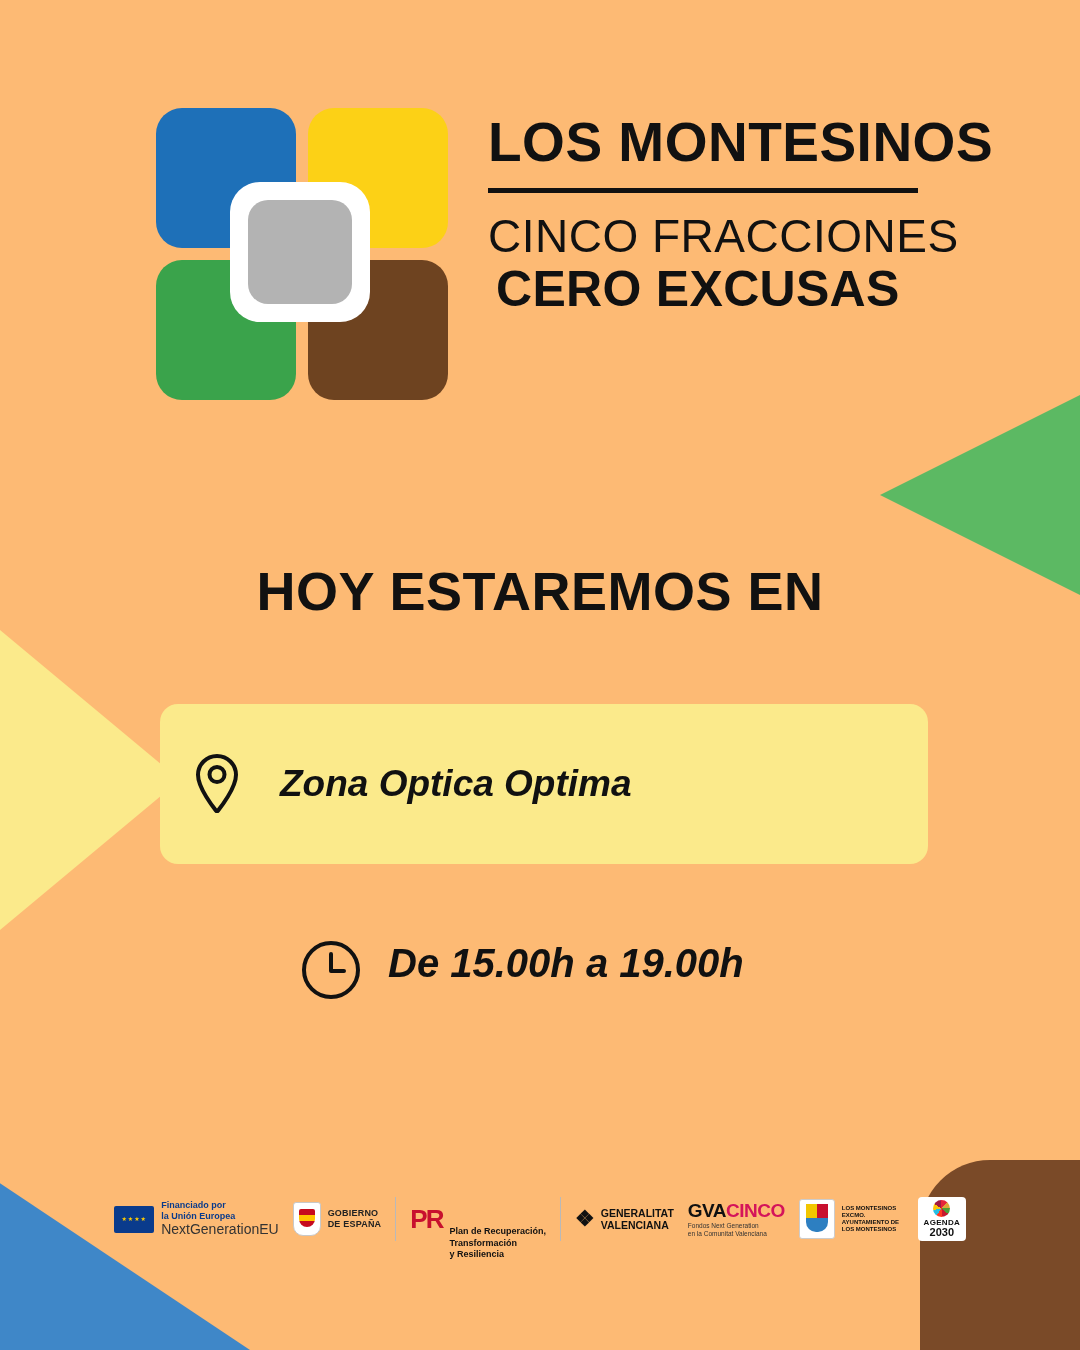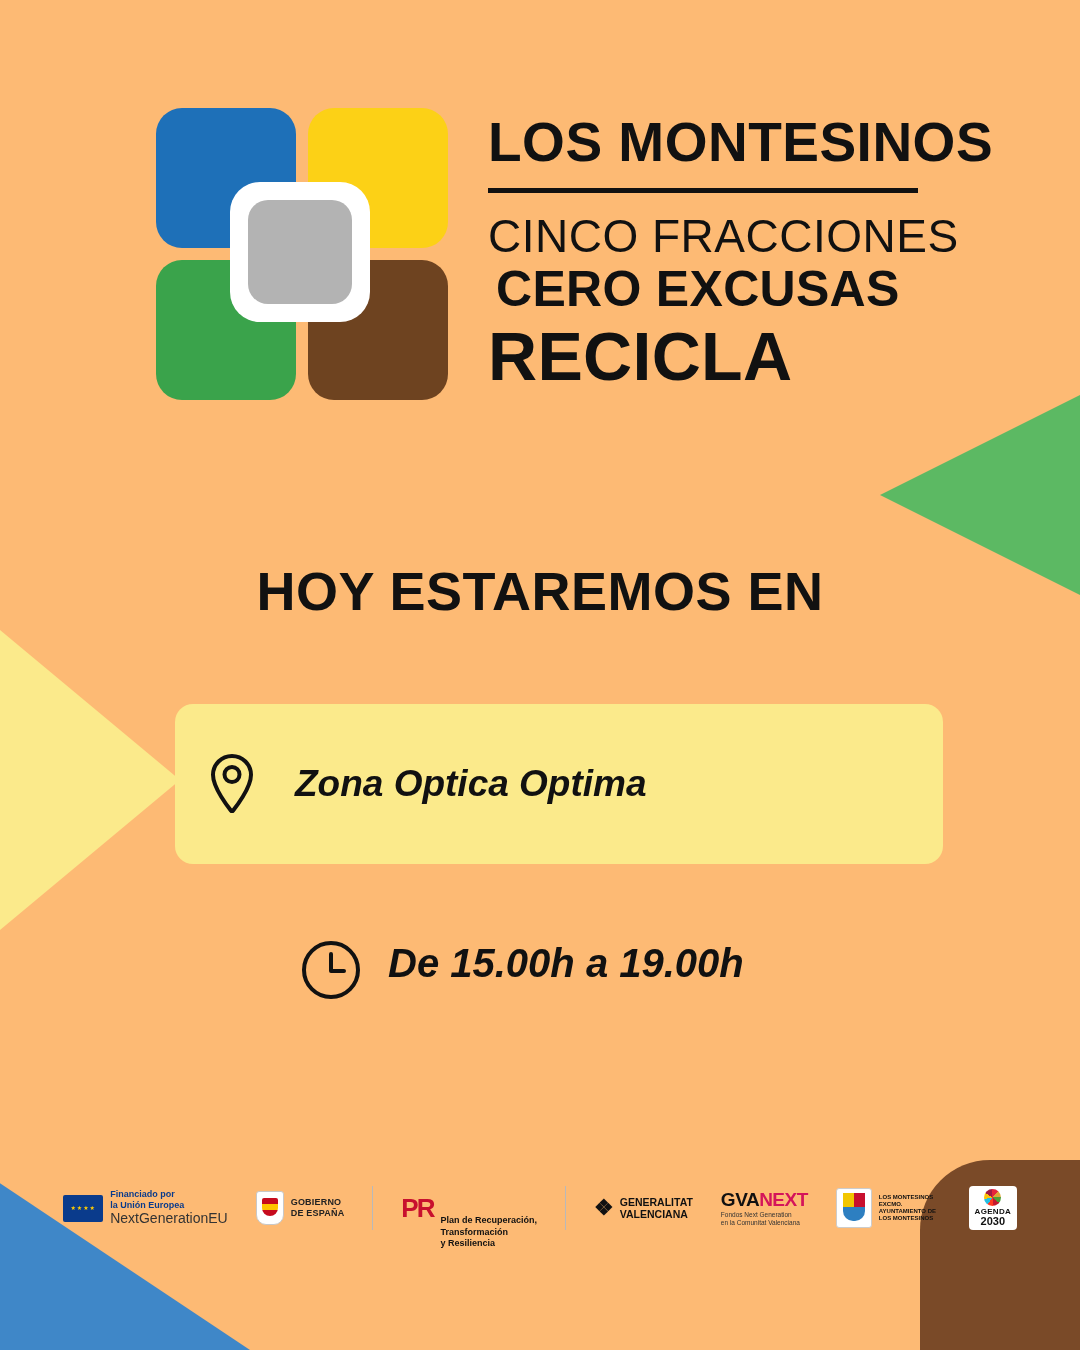--- a/index.html
+++ b/index.html
@@ -155,21 +155,21 @@
     font-size: 54px;
     font-weight: 700;
     color: #111111;
     letter-spacing: 0.5px;
   }
 
   
   .location-banner {
     position: absolute;
     top: 704px;
-    left: 175px;
+    left: 160px;
     width: 768px;
     height: 160px;
     background: #fbea8b;
     border-radius: 18px;
     display: flex;
     align-items: center;
   }
   .pin-icon {
     margin-left: 22px;
     width: 70px;
@@ -204,27 +204,27 @@
     font-size: 40px;
     font-weight: 700;
     font-style: italic;
     color: #111111;
     margin-left: 26px;
   }
 
   
   .footer {
     position: absolute;
-    bottom: 101px;
+    bottom: 90px;
     left: 0;
     width: 100%;
     display: flex;
     align-items: center;
     justify-content: center;
-    gap: 28px;
+    gap: 14px;
   }
   .f-item {
     display: flex;
     align-items: center;
     gap: 7px;
   }
   .f-sep {
     width: 1px;
     height: 44px;
     background: #b9b9b9;
@@ -384,21 +384,20 @@
       <div class="tile-center">
         <div class="inner"></div>
       </div>
     </div>
 
     <div class="title-block">
       <div class="title-main">LOS MONTESINOS</div>
       <div class="title-rule"></div>
       <div class="title-sub1">CINCO FRACCIONES</div>
       <div class="title-sub2">CERO EXCUSAS</div>
-      <div class="title-sub3">RECICLA</div>
     </div>
   </div>
 
   <div class="today">HOY ESTAREMOS EN</div>
 
   <div class="location-banner">
     <div class="pin-icon">
       <svg width="54" height="64" viewBox="0 0 54 64" fill="none" xmlns="http://www.w3.org/2000/svg">
         <path d="M27 4C16.5 4 8 12.4 8 22.8c0 13.4 16 33.4 18 35.8.5.6 1.5.6 2 0 2-2.4 18-22.4 18-35.8C46 12.4 37.5 4 27 4z" stroke="#111111" stroke-width="4" fill="none"></path>
         <circle cx="27" cy="22.5" r="7.5" stroke="#111111" stroke-width="4" fill="none"></circle>
@@ -453,21 +452,21 @@
       <div class="gva-mark">❖</div>
       <div class="gva-text">
         <div>GENERALITAT</div>
         <div>VALENCIANA</div>
       </div>
     </div>
 
     <div class="f-item">
       <div>
         <div class="gvanext">
-          <span>GVA</span><span class="nx">NEXT</span>
+          <span>GVA</span><span class="nx">CINCO</span>
         </div>
         <div class="gvanext-sub">Fondos Next Generation</div>
         <div class="gvanext-sub">en la Comunitat Valenciana</div>
       </div>
     </div>
 
     <div class="f-item">
       <div class="lm-crest"></div>
       <div class="lm-text">
         <div>LOS MONTESINOS</div>

